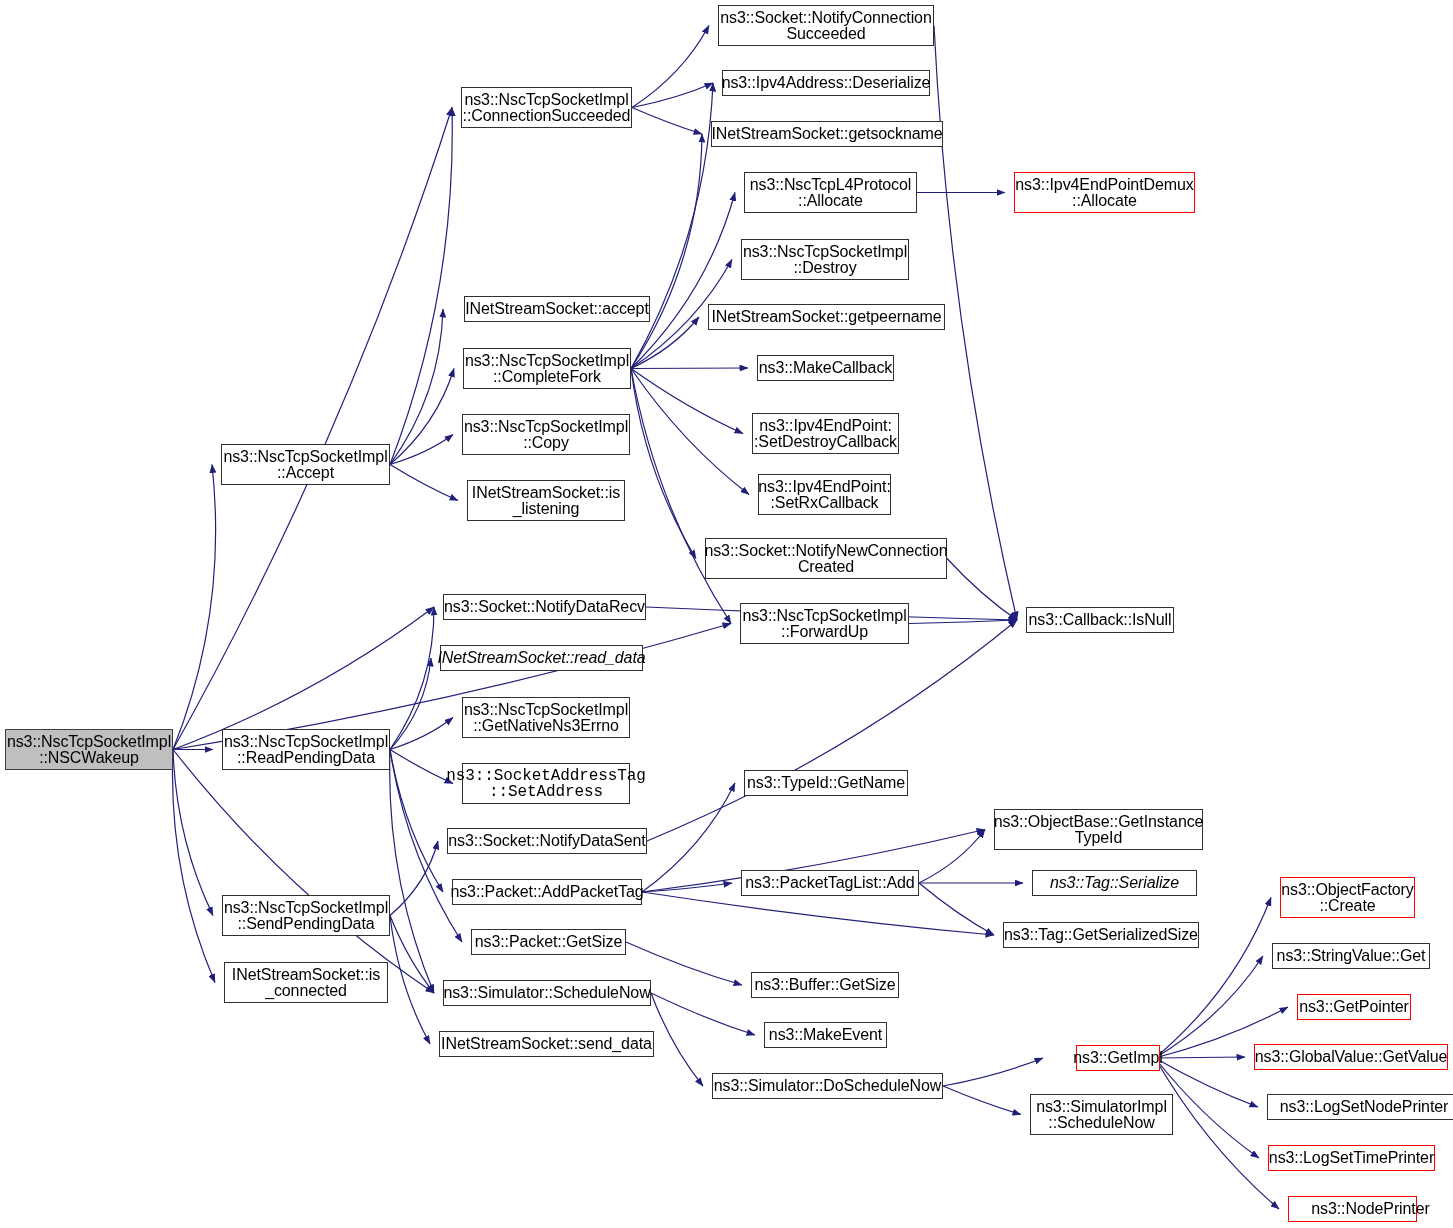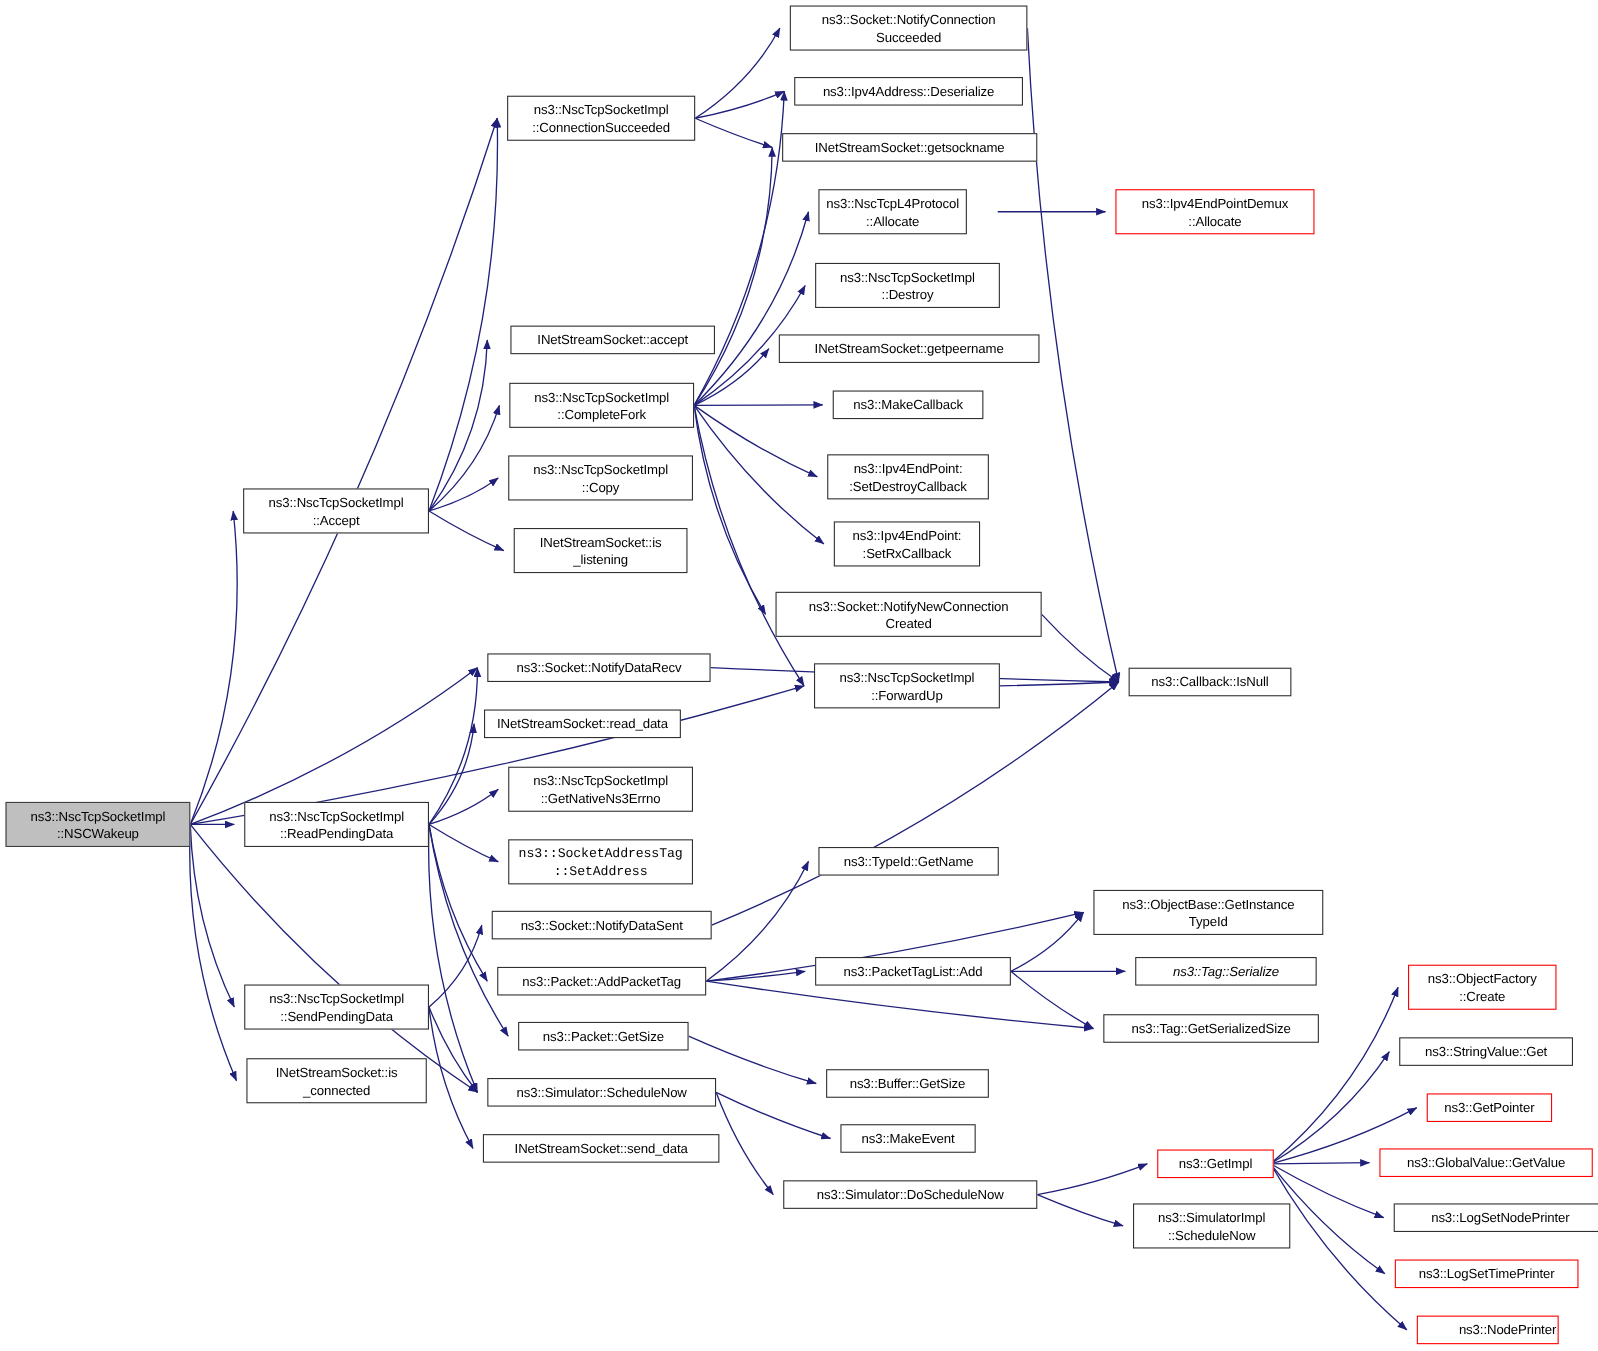--- a/index.html
+++ b/index.html
@@ -23,21 +23,21 @@
     width: 1453px;
     height: 1228px;
     pointer-events: none;
   }
   .node {
     position: absolute;
     box-sizing: border-box;
     border: 1px solid #303030;
     background: #ffffff;
     color: #000000;
-    font-size: 12px;
+    font-size: 16px;
     line-height: 16px;
     text-align: center;
     display: flex;
     align-items: center;
     justify-content: center;
     white-space: pre-line;
     letter-spacing: -0.1px;
     z-index: 5;
     cursor: pointer;
   }
@@ -123,21 +123,21 @@
         <path d="M647,841 Q851.5287636500575,756.2733096080171 1017,620" marker-end="url(#arrow)"></path>
       </g>
   </svg>
   <div id="node-layer">
       <div class="node" style="left: 718px; top: 5px; width: 216px; height: 41px;">ns3::Socket::NotifyConnection
 Succeeded</div>
       <div class="node" style="left: 461px; top: 87px; width: 171px; height: 41px;">ns3::NscTcpSocketImpl
 ::ConnectionSucceeded</div>
       <div class="node" style="left: 722px; top: 70px; width: 208px; height: 26px;">ns3::Ipv4Address::Deserialize</div>
       <div class="node" style="left: 711px; top: 121px; width: 232px; height: 26px;">INetStreamSocket::getsockname</div>
-      <div class="node" style="left: 744px; top: 172px; width: 135px; height: 41px;">ns3::NscTcpL4Protocol
+      <div class="node" style="left: 744px; top: 172px; width: 173px; height: 41px;">ns3::NscTcpL4Protocol
 ::Allocate</div>
       <div class="node red" style="left: 1014px; top: 172px; width: 181px; height: 41px;">ns3::Ipv4EndPointDemux
 ::Allocate</div>
       <div class="node" style="left: 741px; top: 239px; width: 168px; height: 41px;">ns3::NscTcpSocketImpl
 ::Destroy</div>
       <div class="node" style="left: 452px; top: 296px; width: 186px; height: 26px; margin-left: 12px;">INetStreamSocket::accept</div>
       <div class="node" style="left: 708px; top: 304px; width: 237px; height: 26px;">INetStreamSocket::getpeername</div>
       <div class="node" style="left: 463px; top: 348px; width: 168px; height: 41px;">ns3::NscTcpSocketImpl
 ::CompleteFork</div>
       <div class="node" style="left: 757px; top: 355px; width: 137px; height: 26px;">ns3::MakeCallback</div>
@@ -150,21 +150,21 @@
       <div class="node" style="left: 758px; top: 474px; width: 133px; height: 41px;">ns3::Ipv4EndPoint:
 :SetRxCallback</div>
       <div class="node" style="left: 467px; top: 480px; width: 158px; height: 41px;">INetStreamSocket::is
 _listening</div>
       <div class="node" style="left: 705px; top: 538px; width: 242px; height: 41px;">ns3::Socket::NotifyNewConnection
 Created</div>
       <div class="node" style="left: 443px; top: 594px; width: 203px; height: 26px;">ns3::Socket::NotifyDataRecv</div>
       <div class="node" style="left: 740px; top: 603px; width: 169px; height: 41px;">ns3::NscTcpSocketImpl
 ::ForwardUp</div>
       <div class="node" style="left: 1026px; top: 607px; width: 148px; height: 26px;">ns3::Callback::IsNull</div>
-      <div class="node" style="left: 440px; top: 645px; width: 179px; height: 26px;">INetStreamSocket::read_data</div>
+      <div class="node" style="left: 440px; top: 645px; width: 203px; height: 26px; font-style: italic;">INetStreamSocket::read_data</div>
       <div class="node" style="left: 462px; top: 697px; width: 168px; height: 41px;">ns3::NscTcpSocketImpl
 ::GetNativeNs3Errno</div>
       <div class="node root" style="left: 5px; top: 729px; width: 168px; height: 41px;">ns3::NscTcpSocketImpl
 ::NSCWakeup</div>
       <div class="node" style="left: 222px; top: 729px; width: 168px; height: 41px;">ns3::NscTcpSocketImpl
 ::ReadPendingData</div>
       <div class="node" style="left: 462px; top: 763px; width: 168px; height: 41px; font-family: Liberation Mono, monospace;">ns3::SocketAddressTag
 ::SetAddress</div>
       <div class="node" style="left: 744px; top: 770px; width: 164px; height: 26px;">ns3::TypeId::GetName</div>
       <div class="node" style="left: 994px; top: 809px; width: 209px; height: 41px;">ns3::ObjectBase::GetInstance
@@ -181,21 +181,21 @@
       <div class="node" style="left: 222px; top: 895px; width: 168px; height: 41px;">ns3::NscTcpSocketImpl
 ::SendPendingData</div>
       <div class="node" style="left: 751px; top: 972px; width: 148px; height: 26px;">ns3::Buffer::GetSize</div>
       <div class="node" style="left: 224px; top: 962px; width: 164px; height: 41px;">INetStreamSocket::is
 _connected</div>
       <div class="node" style="left: 443px; top: 980px; width: 208px; height: 26px;">ns3::Simulator::ScheduleNow</div>
       <div class="node red" style="left: 1297px; top: 994px; width: 114px; height: 26px;">ns3::GetPointer</div>
       <div class="node" style="left: 764px; top: 1022px; width: 123px; height: 26px;">ns3::MakeEvent</div>
       <div class="node" style="left: 439px; top: 1031px; width: 215px; height: 26px;">INetStreamSocket::send_data</div>
       <div class="node red" style="left: 1254px; top: 1044px; width: 194px; height: 26px;">ns3::GlobalValue::GetValue</div>
-      <div class="node red" style="left: 1052px; top: 1045px; width: 106px; height: 26px;">ns3::GetImpl</div>
+      <div class="node red" style="left: 1076px; top: 1045px; width: 84px; height: 26px;">ns3::GetImpl</div>
       <div class="node" style="left: 712px; top: 1073px; width: 231px; height: 26px;">ns3::Simulator::DoScheduleNow</div>
       <div class="node" style="left: 1267px; top: 1094px; width: 194px; height: 26px;">ns3::LogSetNodePrinter</div>
       <div class="node" style="left: 1030px; top: 1094px; width: 143px; height: 41px;">ns3::SimulatorImpl
 ::ScheduleNow</div>
       <div class="node red" style="left: 1268px; top: 1145px; width: 167px; height: 26px;">ns3::LogSetTimePrinter</div>
       <div class="node red" style="left: 1288px; top: 1196px; width: 129px; height: 26px; padding-left: 36px;">ns3::NodePrinter</div>
     </div>
 </div>
 
 </body></html>

